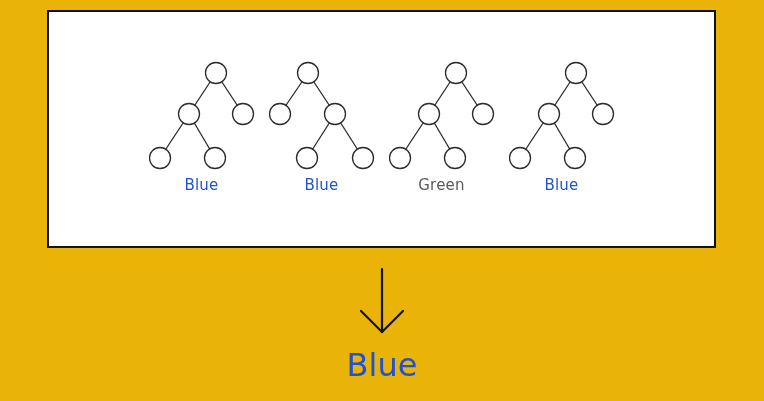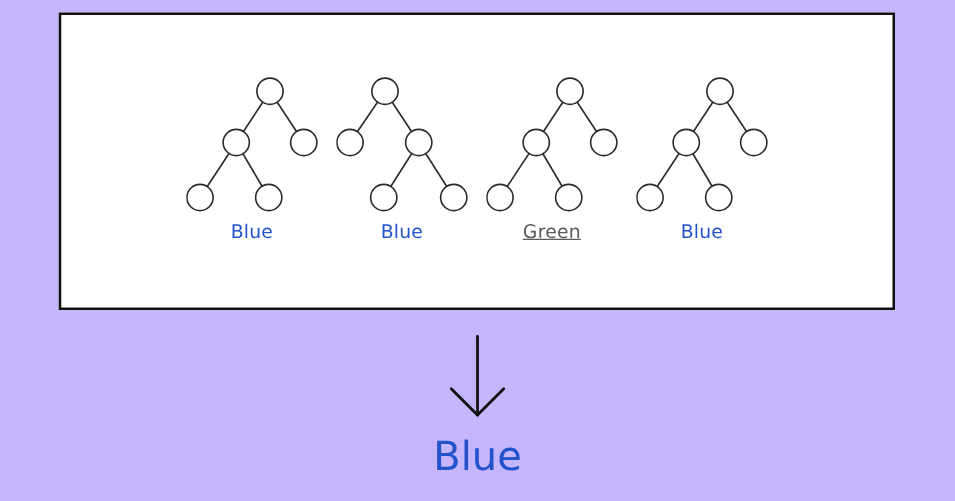--- a/index.html
+++ b/index.html
@@ -5,21 +5,21 @@
   html, body {
     margin: 0;
     padding: 0;
     background: #ffffff;
     font-family: "DejaVu Sans", "Liberation Sans", sans-serif;
   }
   .stage {
     position: relative;
     width: 764px;
     height: 401px;
-    background: #c4b5fd;
+    background: #eab308;
     overflow: hidden;
   }
   .panel {
     position: absolute;
     left: 47px;
     top: 10px;
     width: 669px;
     height: 238px;
     border: 2px solid #111111;
     box-sizing: border-box;
@@ -107,21 +107,21 @@
             <line x1="67" y1="21" x2="40" y2="62" stroke="#2b2b2b" stroke-width="1.3"></line>
             <line x1="67" y1="21" x2="94" y2="62" stroke="#2b2b2b" stroke-width="1.3"></line>
             <line x1="40" y1="62" x2="11" y2="106" stroke="#2b2b2b" stroke-width="1.3"></line>
             <line x1="40" y1="62" x2="66" y2="106" stroke="#2b2b2b" stroke-width="1.3"></line>
             <circle cx="67" cy="21" r="10.5" fill="#ffffff" stroke="#2b2b2b" stroke-width="1.3"></circle>
             <circle cx="40" cy="62" r="10.5" fill="#ffffff" stroke="#2b2b2b" stroke-width="1.3"></circle>
             <circle cx="94" cy="62" r="10.5" fill="#ffffff" stroke="#2b2b2b" stroke-width="1.3"></circle>
             <circle cx="11" cy="106" r="10.5" fill="#ffffff" stroke="#2b2b2b" stroke-width="1.3"></circle>
             <circle cx="66" cy="106" r="10.5" fill="#ffffff" stroke="#2b2b2b" stroke-width="1.3"></circle>
           </svg>
-          <div class="tree-label" style="color: rgb(90, 90, 90); text-decoration: underline;">Green</div>
+          <div class="tree-label" style="color: rgb(90, 90, 90);">Green</div>
         </div>
         <div class="tree">
           <svg class="tree-svg" viewBox="0 0 106 118">
             <line x1="67" y1="21" x2="40" y2="62" stroke="#2b2b2b" stroke-width="1.3"></line>
             <line x1="67" y1="21" x2="94" y2="62" stroke="#2b2b2b" stroke-width="1.3"></line>
             <line x1="40" y1="62" x2="11" y2="106" stroke="#2b2b2b" stroke-width="1.3"></line>
             <line x1="40" y1="62" x2="66" y2="106" stroke="#2b2b2b" stroke-width="1.3"></line>
             <circle cx="67" cy="21" r="10.5" fill="#ffffff" stroke="#2b2b2b" stroke-width="1.3"></circle>
             <circle cx="40" cy="62" r="10.5" fill="#ffffff" stroke="#2b2b2b" stroke-width="1.3"></circle>
             <circle cx="94" cy="62" r="10.5" fill="#ffffff" stroke="#2b2b2b" stroke-width="1.3"></circle>

